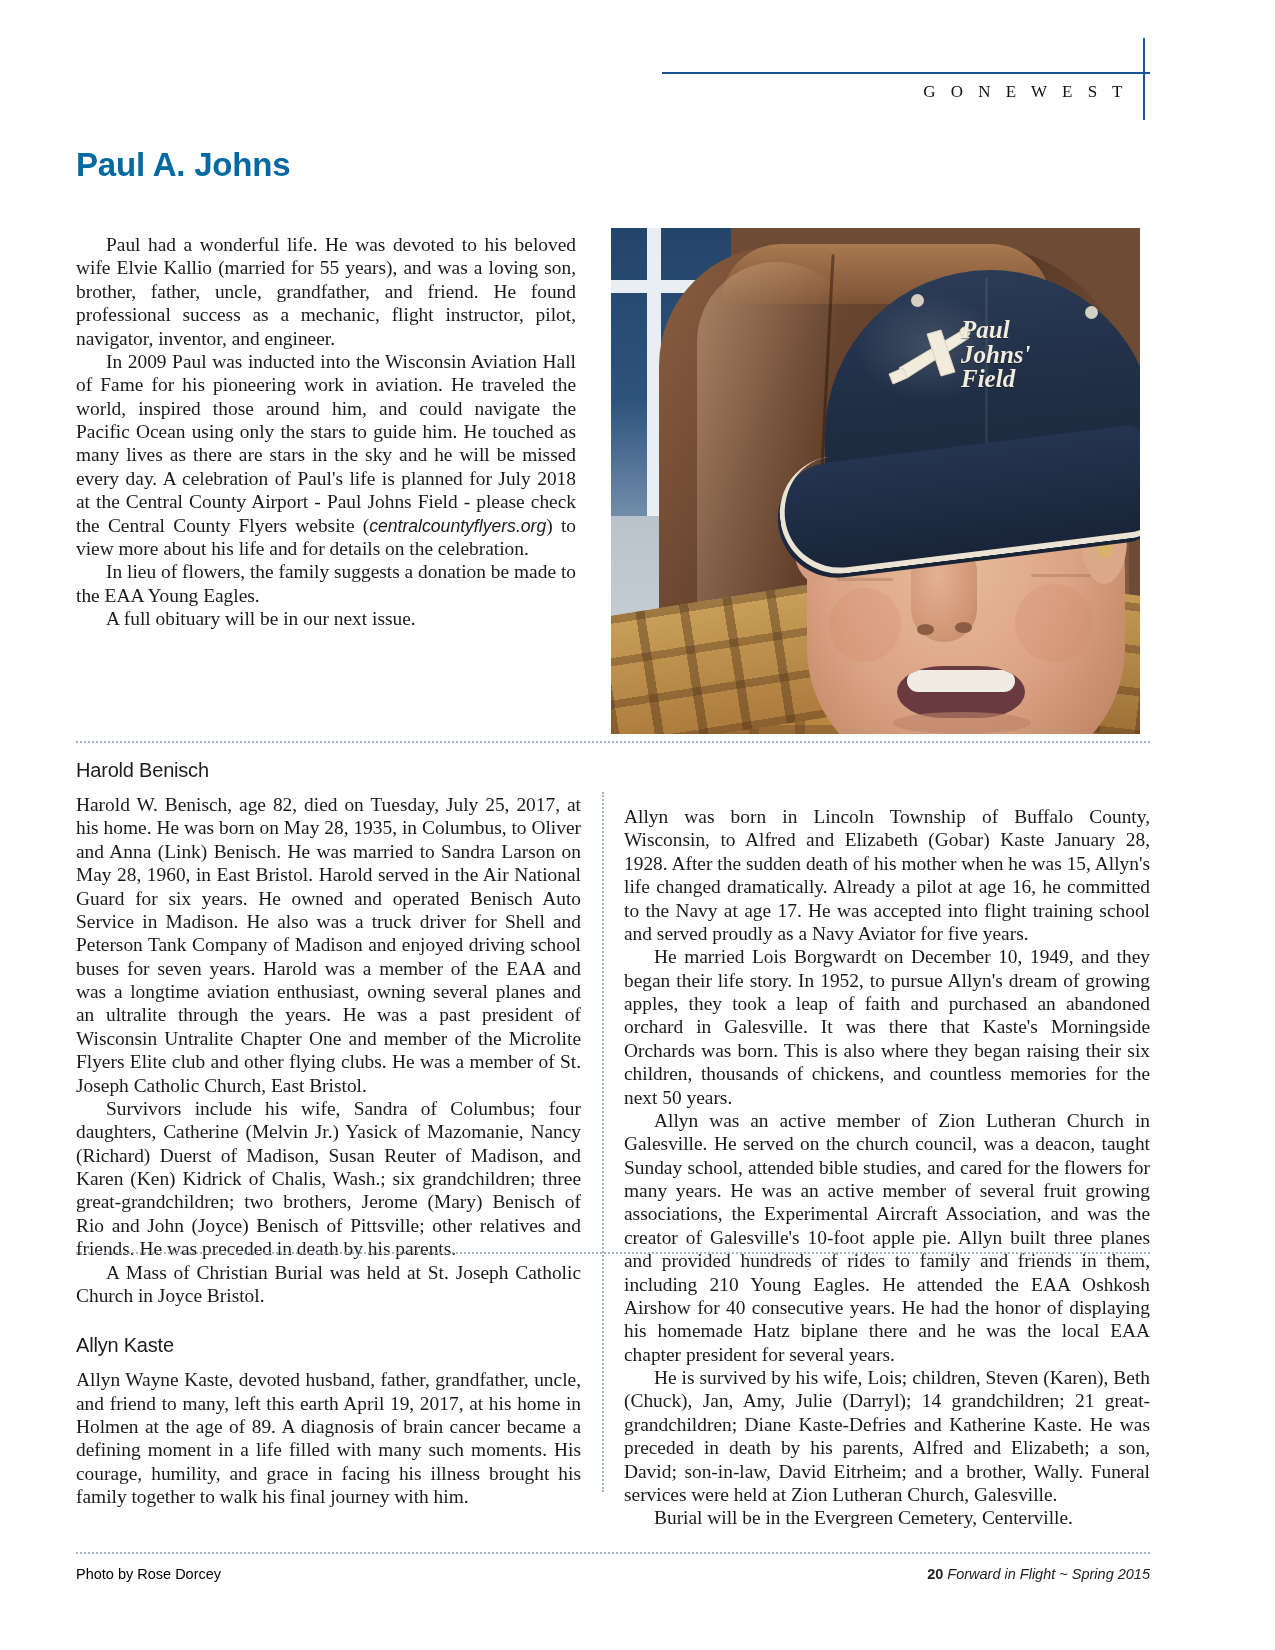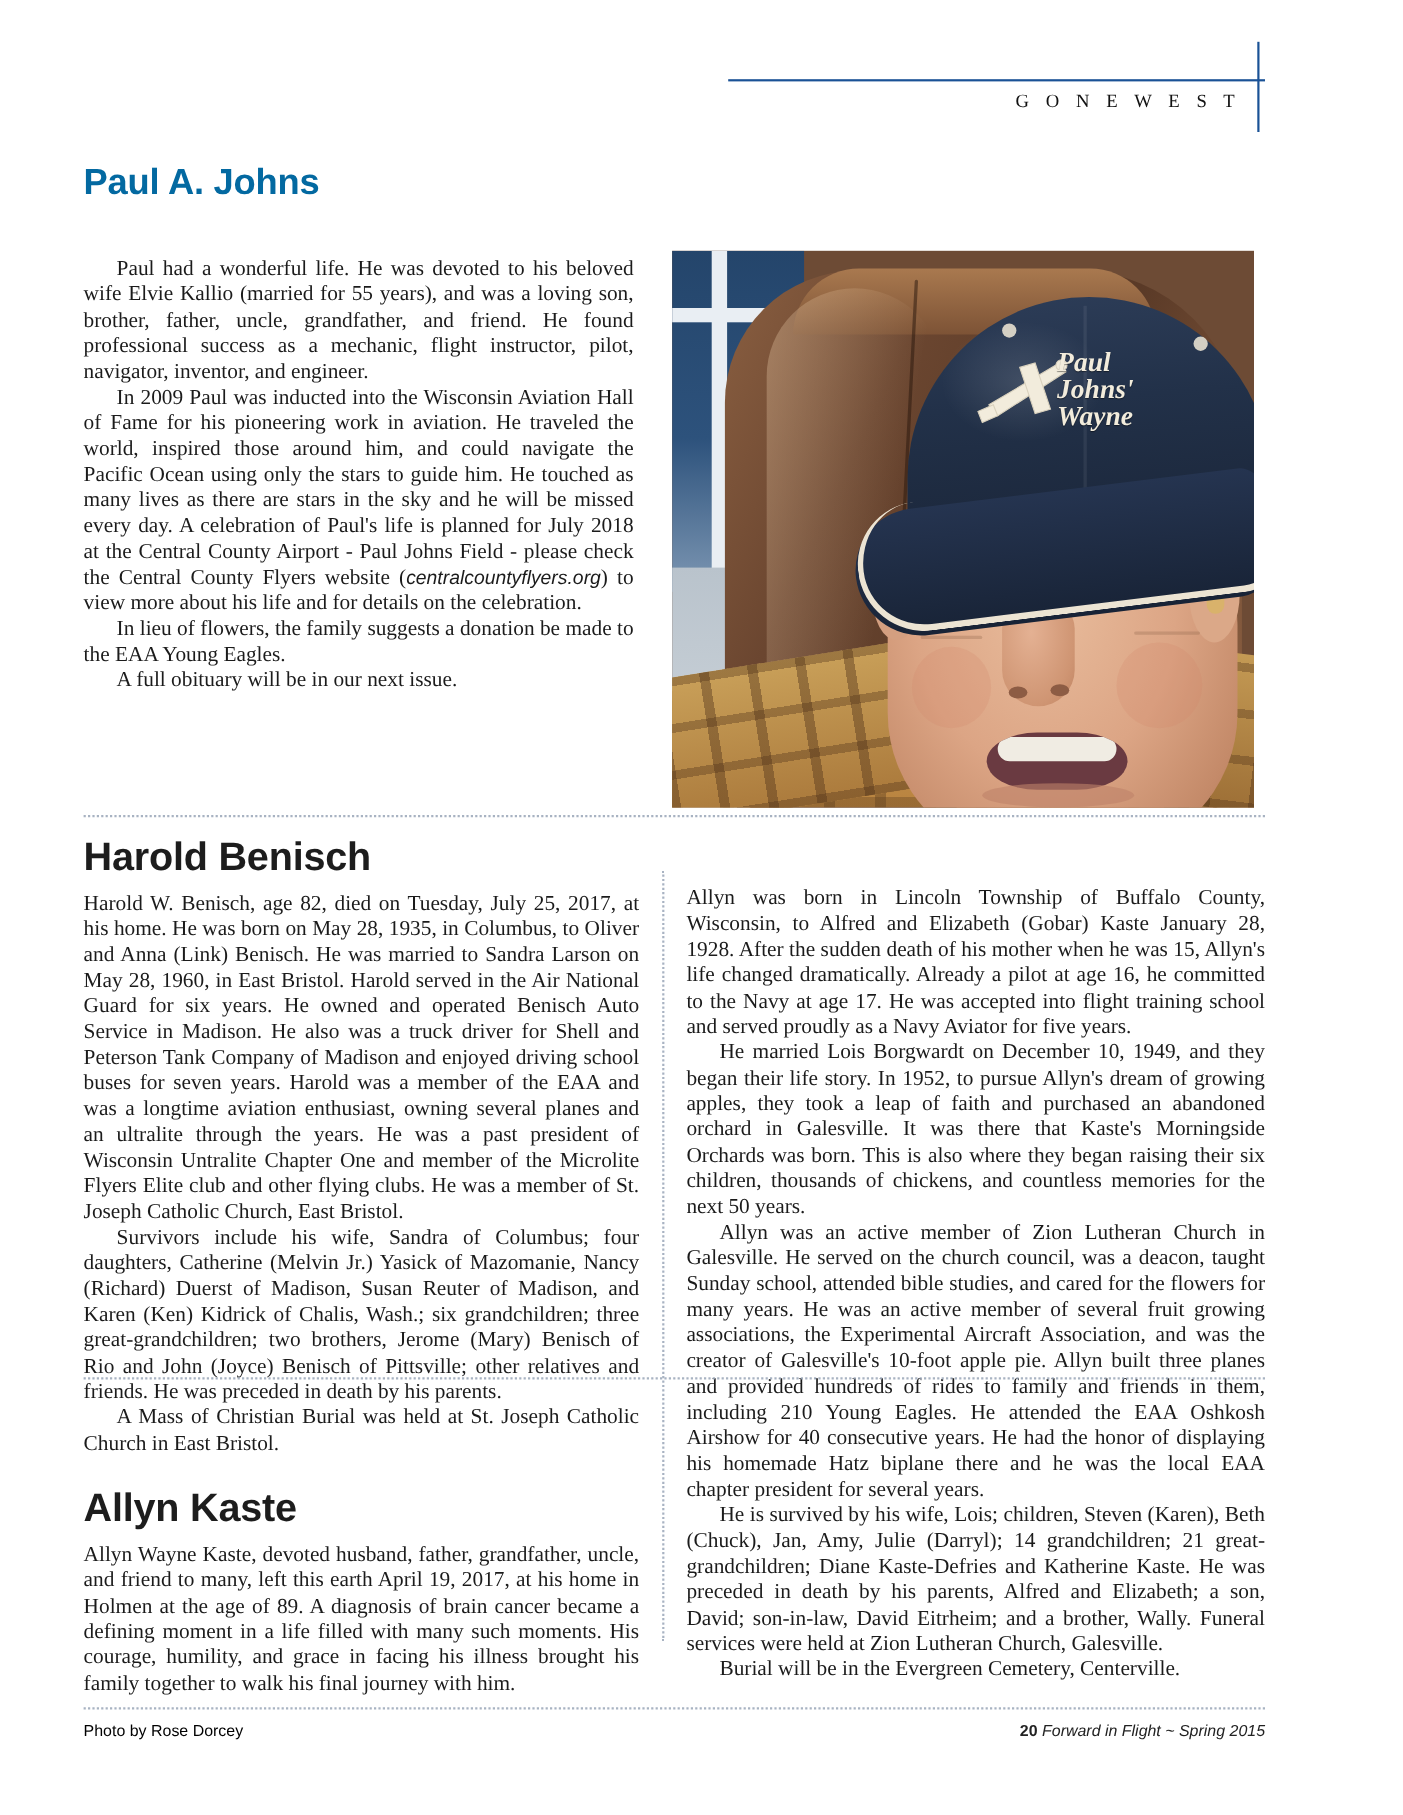--- a/index.html
+++ b/index.html
@@ -22,21 +22,21 @@
   }
 
   
   h1.obit-name{
     font-family:"Liberation Sans",sans-serif;
     font-weight:bold;font-size:33px;line-height:1.05;
     margin:0;color:#0369a1;letter-spacing:-0.2px;
   }
   h2.obit-name{
     font-family:"Liberation Sans",sans-serif;
-    font-weight:bold;font-size:36px;line-height:1.05;
+    font-weight:normal;font-size:20px;line-height:1.05;
     margin:0;color:#1d1d1d;letter-spacing:-0.2px;
   }
 
   
   .body p{
     margin:0;font-size:19.4px;line-height:1.205;
     text-align:justify;text-justify:inter-word;
     hyphens:none;color:#1b1b1b;
   }
   .body p.ind{text-indent:30px;}
@@ -266,38 +266,38 @@
             <g fill="#f2ecdc" stroke="#d9d1bd" stroke-width="1">
               <path d="M22 52 L86 14 L92 22 L30 62 Z"></path>
               <path d="M50 18 L64 14 L78 56 L64 60 Z"></path>
               <path d="M12 58 L26 52 L30 62 L16 68 Z"></path>
               <circle cx="88" cy="16" r="5"></circle>
             </g>
           </svg>
           <div class="ph-logo-text">
             <span>Paul</span><br>
             <span>Johns'</span><br>
-            <span>Wayne</span>
+            <span>Field</span>
           </div>
         </div>
       </div>
     </div>
   </div>
 
   <div class="dotrule" style="left:76px;top:741px;width:1074px;"></div>
 
   <div class="lower">
 
     <div class="vdotrule" style="left:526px;top:32px;height:700px;"></div>
 
     <div class="lcol body">
       <h2 class="obit-name sec-head">Harold Benisch</h2>
       <p class="noind">Harold W. Benisch, age 82, died on Tuesday, July 25, 2017, at his home. He was born on May 28, 1935, in Columbus, to Oliver and Anna (Link) Benisch. He was married to Sandra Larson on May 28, 1960, in East Bristol. Harold served in the Air National Guard for six years. He owned and operated Benisch Auto Service in Madison. He also was a truck driver for Shell and Peterson Tank Company of Madison and enjoyed driving school buses for seven years. Harold was a member of the EAA and was a longtime aviation enthusiast, owning several planes and an ultralite through the years. He was a past president of Wisconsin Untralite Chapter One and member of the Microlite Flyers Elite club and other flying clubs. He was a member of St. Joseph Catholic Church, East Bristol.</p>
       <p class="ind">Survivors include his wife, Sandra of Columbus; four daughters, Catherine (Melvin Jr.) Yasick of Mazomanie, Nancy (Richard) Duerst of Madison, Susan Reuter of Madison, and Karen (Ken) Kidrick of Chalis, Wash.; six grandchildren; three great-grandchildren; two brothers, Jerome (Mary) Benisch of Rio and John (Joyce) Benisch of Pittsville; other relatives and friends. He was preceded in death by his parents.</p>
-      <p class="ind">A Mass of Christian Burial was held at St. Joseph Catholic Church in East Bristol.</p>
+      <p class="ind">A Mass of Christian Burial was held at St. Joseph Catholic Church in Joyce Bristol.</p>
 
       <div style="height:28px;"></div>
 
       <h2 class="obit-name sec-head">Allyn Kaste</h2>
       <p class="noind">Allyn Wayne Kaste, devoted husband, father, grandfather, uncle, and friend to many, left this earth April 19, 2017, at his home in Holmen at the age of 89. A diagnosis of brain cancer became a defining moment in a life filled with many such moments. His courage, humility, and grace in facing his illness brought his family together to walk his final journey with him.</p>
     </div>
 
     <div class="rcol body">
       <p class="noind">Allyn was born in Lincoln Township of Buffalo County, Wisconsin, to Alfred and Elizabeth (Gobar) Kaste January 28, 1928. After the sudden death of his mother when he was 15, Allyn's life changed dramatically. Already a pilot at age 16, he committed to the Navy at age 17. He was accepted into flight training school and served proudly as a Navy Aviator for five years.</p>
       <p class="ind">He married Lois Borgwardt on December 10, 1949, and they began their life story. In 1952, to pursue Allyn's dream of growing apples, they took a leap of faith and purchased an abandoned orchard in Galesville. It was there that Kaste's Morningside Orchards was born. This is also where they began raising their six children, thousands of chickens, and countless memories for the next 50 years.</p>

